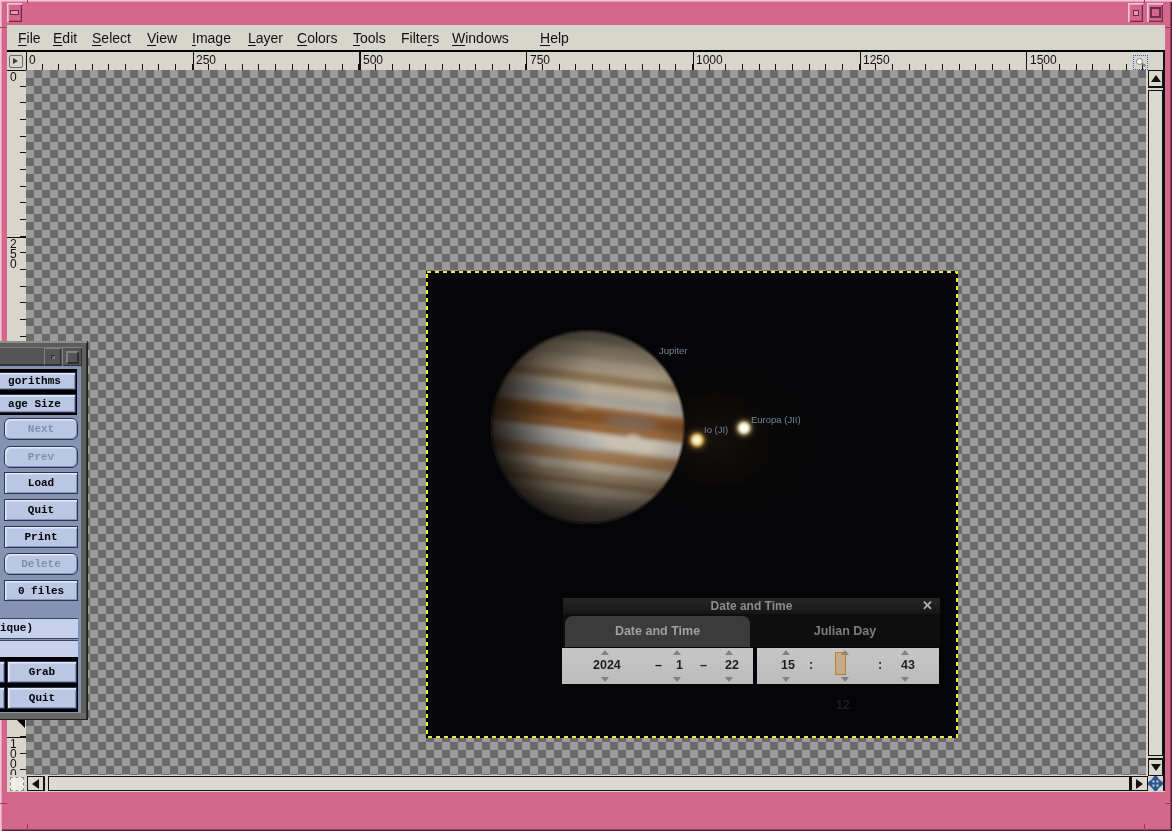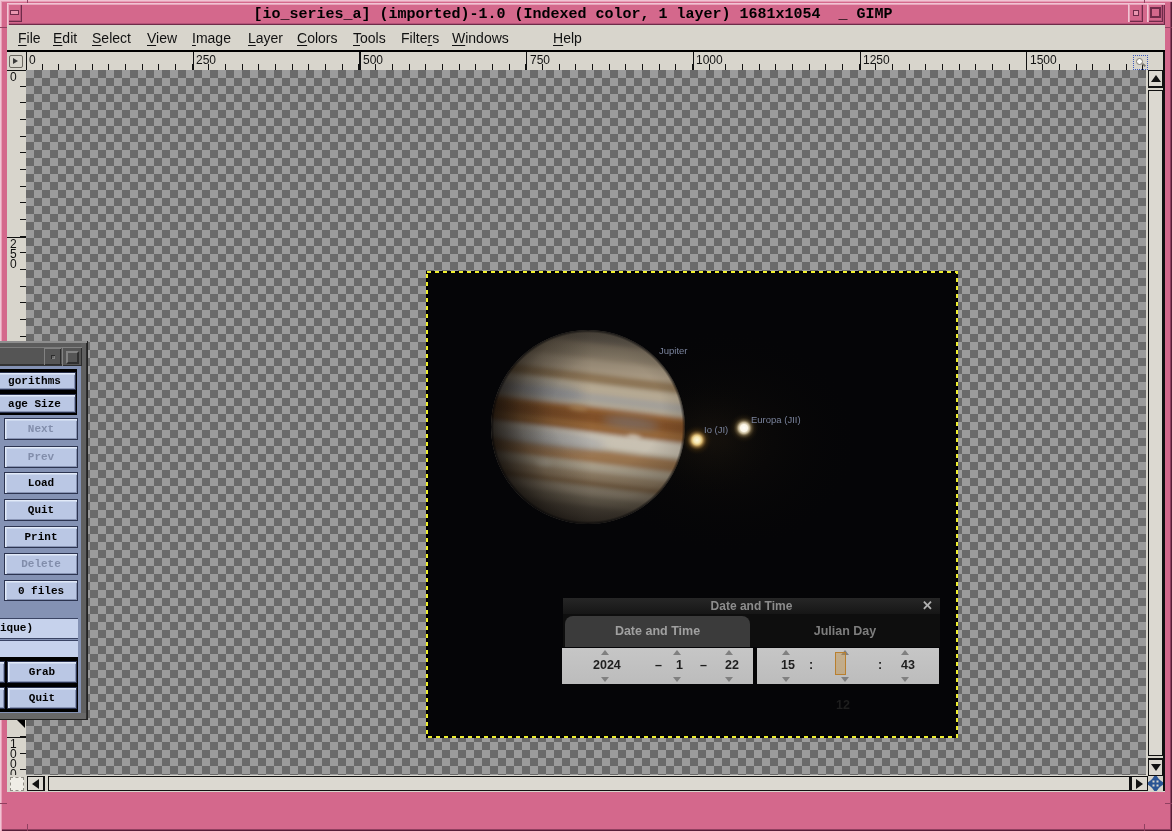--- a/index.html
+++ b/index.html
@@ -52,32 +52,29 @@
   
   #dtdlg{left:563px;top:598px;width:377px;height:88px;font-family:"Liberation Sans",sans-serif;}
   #spins .tri.up{top:2px;border-left:4px solid transparent;border-right:4px solid transparent;border-bottom:5px solid #808080;}
   #spins .tri.dn{top:29px;border-left:4px solid transparent;border-right:4px solid transparent;border-top:5px solid #808080;}
   
   #xv{left:0px;top:341px;width:88px;height:379px;}
   .xbtn{background:#bac7e4;border:1px solid #2c3450;
     box-shadow:inset 1px 1px 0 #e2eaf8, inset 2px 2px 0 #ccd8ee, inset -1px -1px 0 #8894b4;
     font-family:"Liberation Mono",monospace;font-size:11px;font-weight:bold;color:#000;
     display:flex;align-items:center;justify-content:center;overflow:hidden;}
-  .xdis{color:rgba(45,55,85,0.4);}
+  .xdis{color:rgba(45,55,85,0.4);border-radius:6px;}
 </style>
 </head>
 <body>
 <div id="scr">
 
   <div class="abs" style="left:0;top:0;width:1172px;height:831px;
       box-shadow:inset 1px 1px 0 #f0c4d4, inset 2px 2px 0 #e79fb6, inset -1px -1px 0 #571f38, inset -2px -2px 0 #904060;"></div>
 
-  <div class="abs" id="title">
-    <div class="txt" style="left:-13px">[io_series_a] (imported)-1.0 (Indexed color, 1 layer) 1681x1054  _ GIMP</div>
-  </div>
 
   <div class="tbtn" style="left:1128px;top:3px;width:15px;height:19px;">
       <div class="abs" style="left:5px;top:7px;width:4px;height:4px;border:1px solid #6f2b49;background:#e996af;"></div>
     </div>
   <div class="tbtn" style="left:1147px;top:3px;width:16px;height:19px;">
       <div class="abs" style="left:3px;top:4px;width:7px;height:7px;border:2px solid #6f2b49;"></div>
     </div>
   <div class="tbtn" style="left:7px;top:3px;width:15px;height:19px;">
       <div class="abs" style="left:3px;top:7px;width:7px;height:3px;border:1px solid #6f2b49;background:#e996af;"></div>
     </div>
@@ -95,21 +92,21 @@
     <span style="left:11px"><u>F</u>ile</span>
     <span style="left:46px"><u>E</u>dit</span>
     <span style="left:85px"><u>S</u>elect</span>
     <span style="left:140px"><u>V</u>iew</span>
     <span style="left:185px"><u>I</u>mage</span>
     <span style="left:241px"><u>L</u>ayer</span>
     <span style="left:290px"><u>C</u>olors</span>
     <span style="left:346px"><u>T</u>ools</span>
     <span style="left:394px">Filte<u>r</u>s</span>
     <span style="left:445px"><u>W</u>indows</span>
-    <span style="left:546px"><u>H</u>elp</span>
+    <span style="left:533px"><u>H</u>elp</span>
   </div>
 
   <div class="abs" id="corner"></div>
   <div class="abs" id="cornbtn"></div>
   <div class="abs" id="hruler">
     <span class="lab" style="left:3px">0</span>
     <span class="lab" style="left:170px">250</span>
     <span class="lab" style="left:337px">500</span>
     <span class="lab" style="left:504px">750</span>
     <span class="lab" style="left:670px">1000</span>

